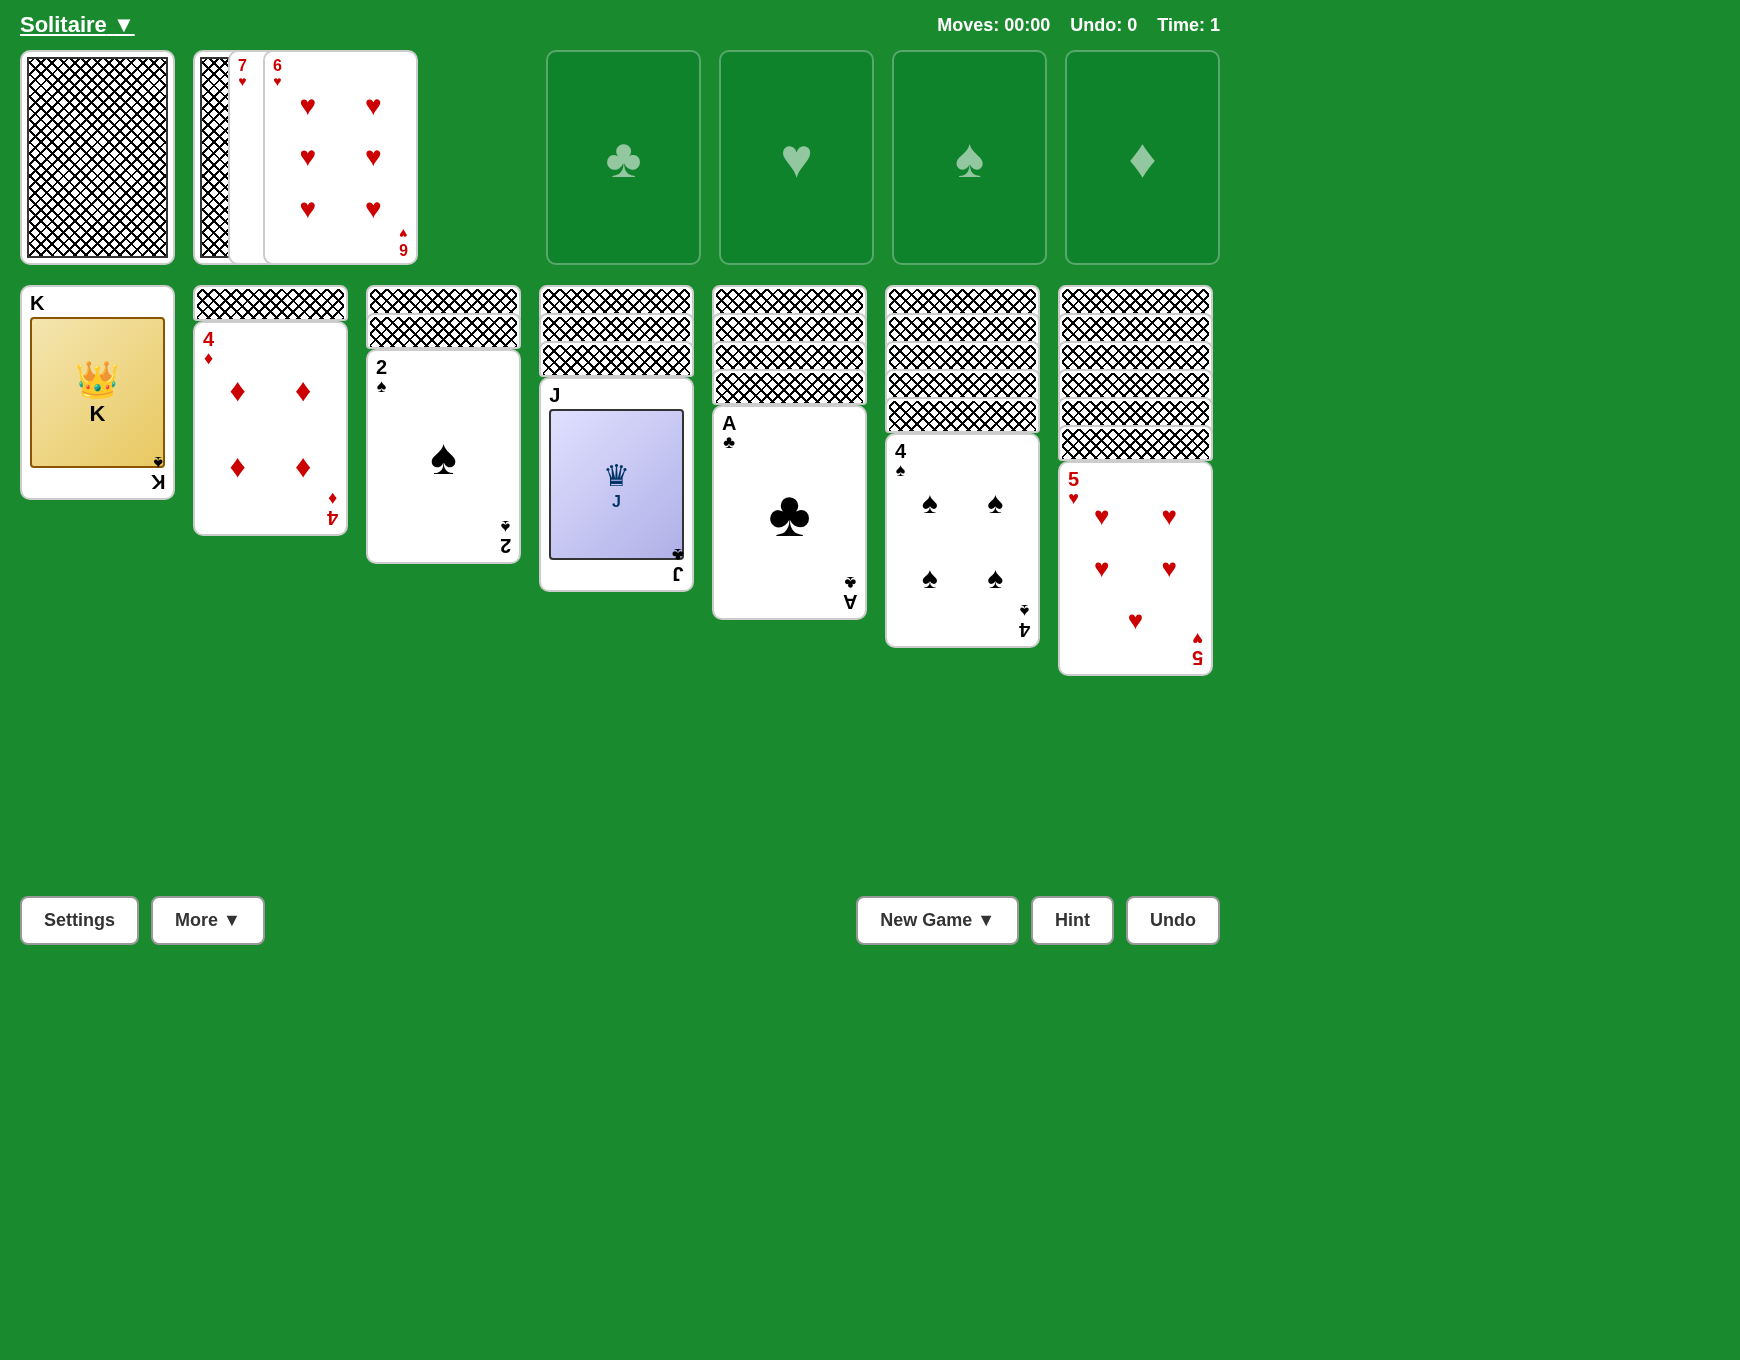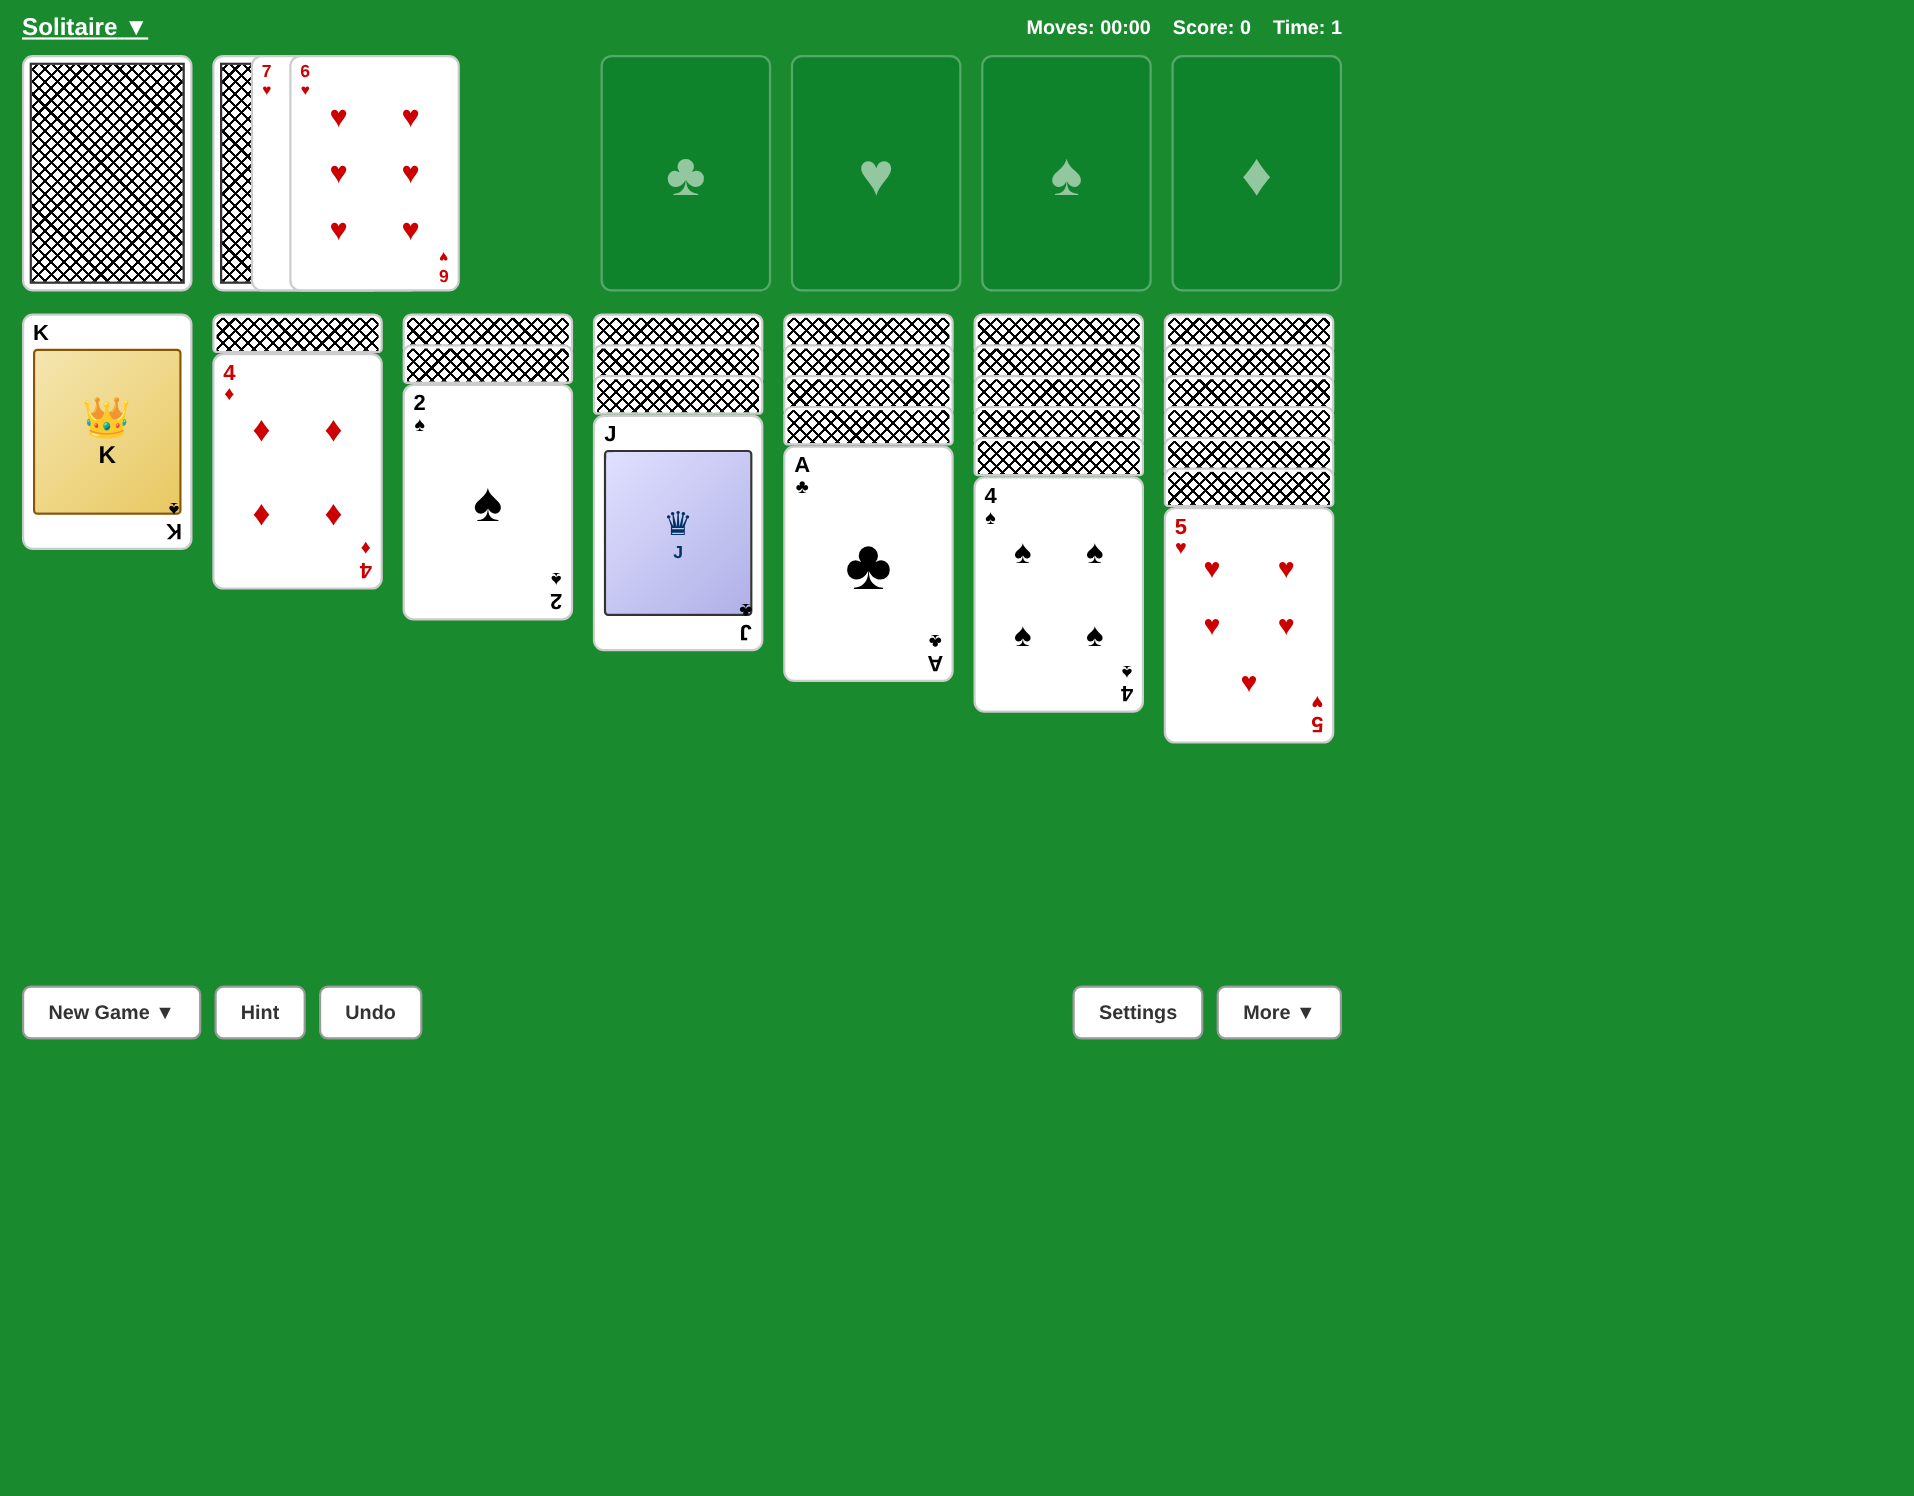--- a/index.html
+++ b/index.html
@@ -231,21 +231,21 @@
   <div id="game-title">
     <span>Solitaire</span>
     <span>▼</span>
   </div>
   <div id="game-stats">
     <span>
       <span>Moves:</span>
       <span>00:00</span>
     </span>
     <span>
-      <span>Score:</span>
+      <span>Undo:</span>
       <span>0</span>
     </span>
     <span>
       <span>Time:</span>
       <span>1</span>
     </span>
   </div>
 </div>
 
 <div id="game-area">
@@ -474,22 +474,22 @@
           </div>
         </div>
       </div>
     </div>
 
   </div>
 
 </div>
 
 <div id="footer">
+  <div id="footer-right">
+    <button class="btn">Settings</button>
+    <button class="btn">More ▼</button>
+  </div>
   <div id="footer-left">
     <button class="btn">New Game ▼</button>
     <button class="btn">Hint</button>
     <button class="btn">Undo</button>
   </div>
-  <div id="footer-right">
-    <button class="btn">Settings</button>
-    <button class="btn">More ▼</button>
-  </div>
 </div>
 
 </body></html>

